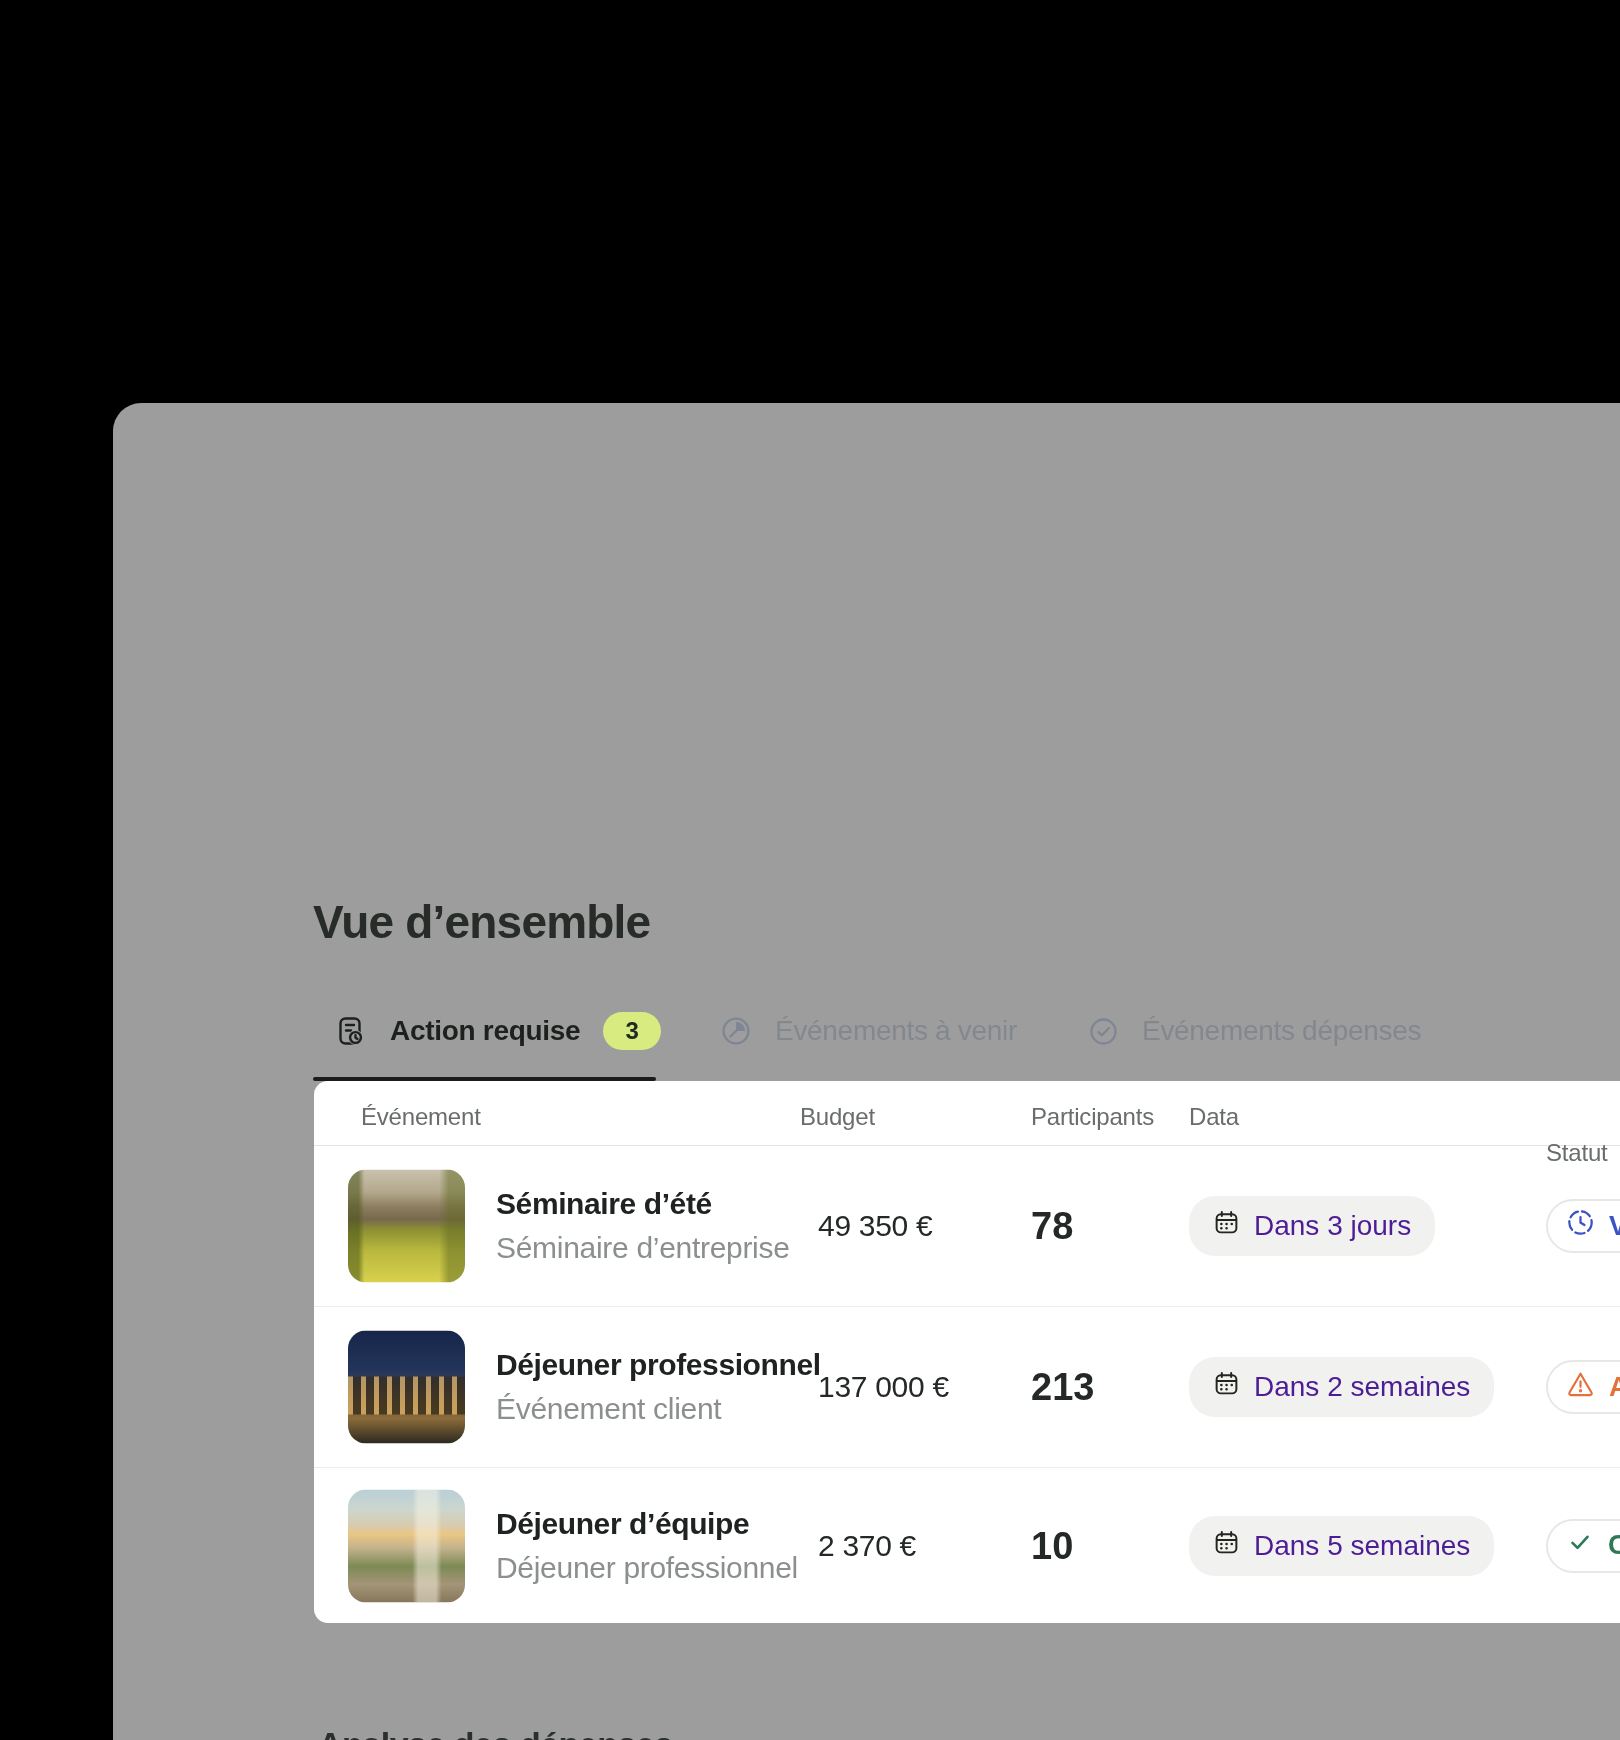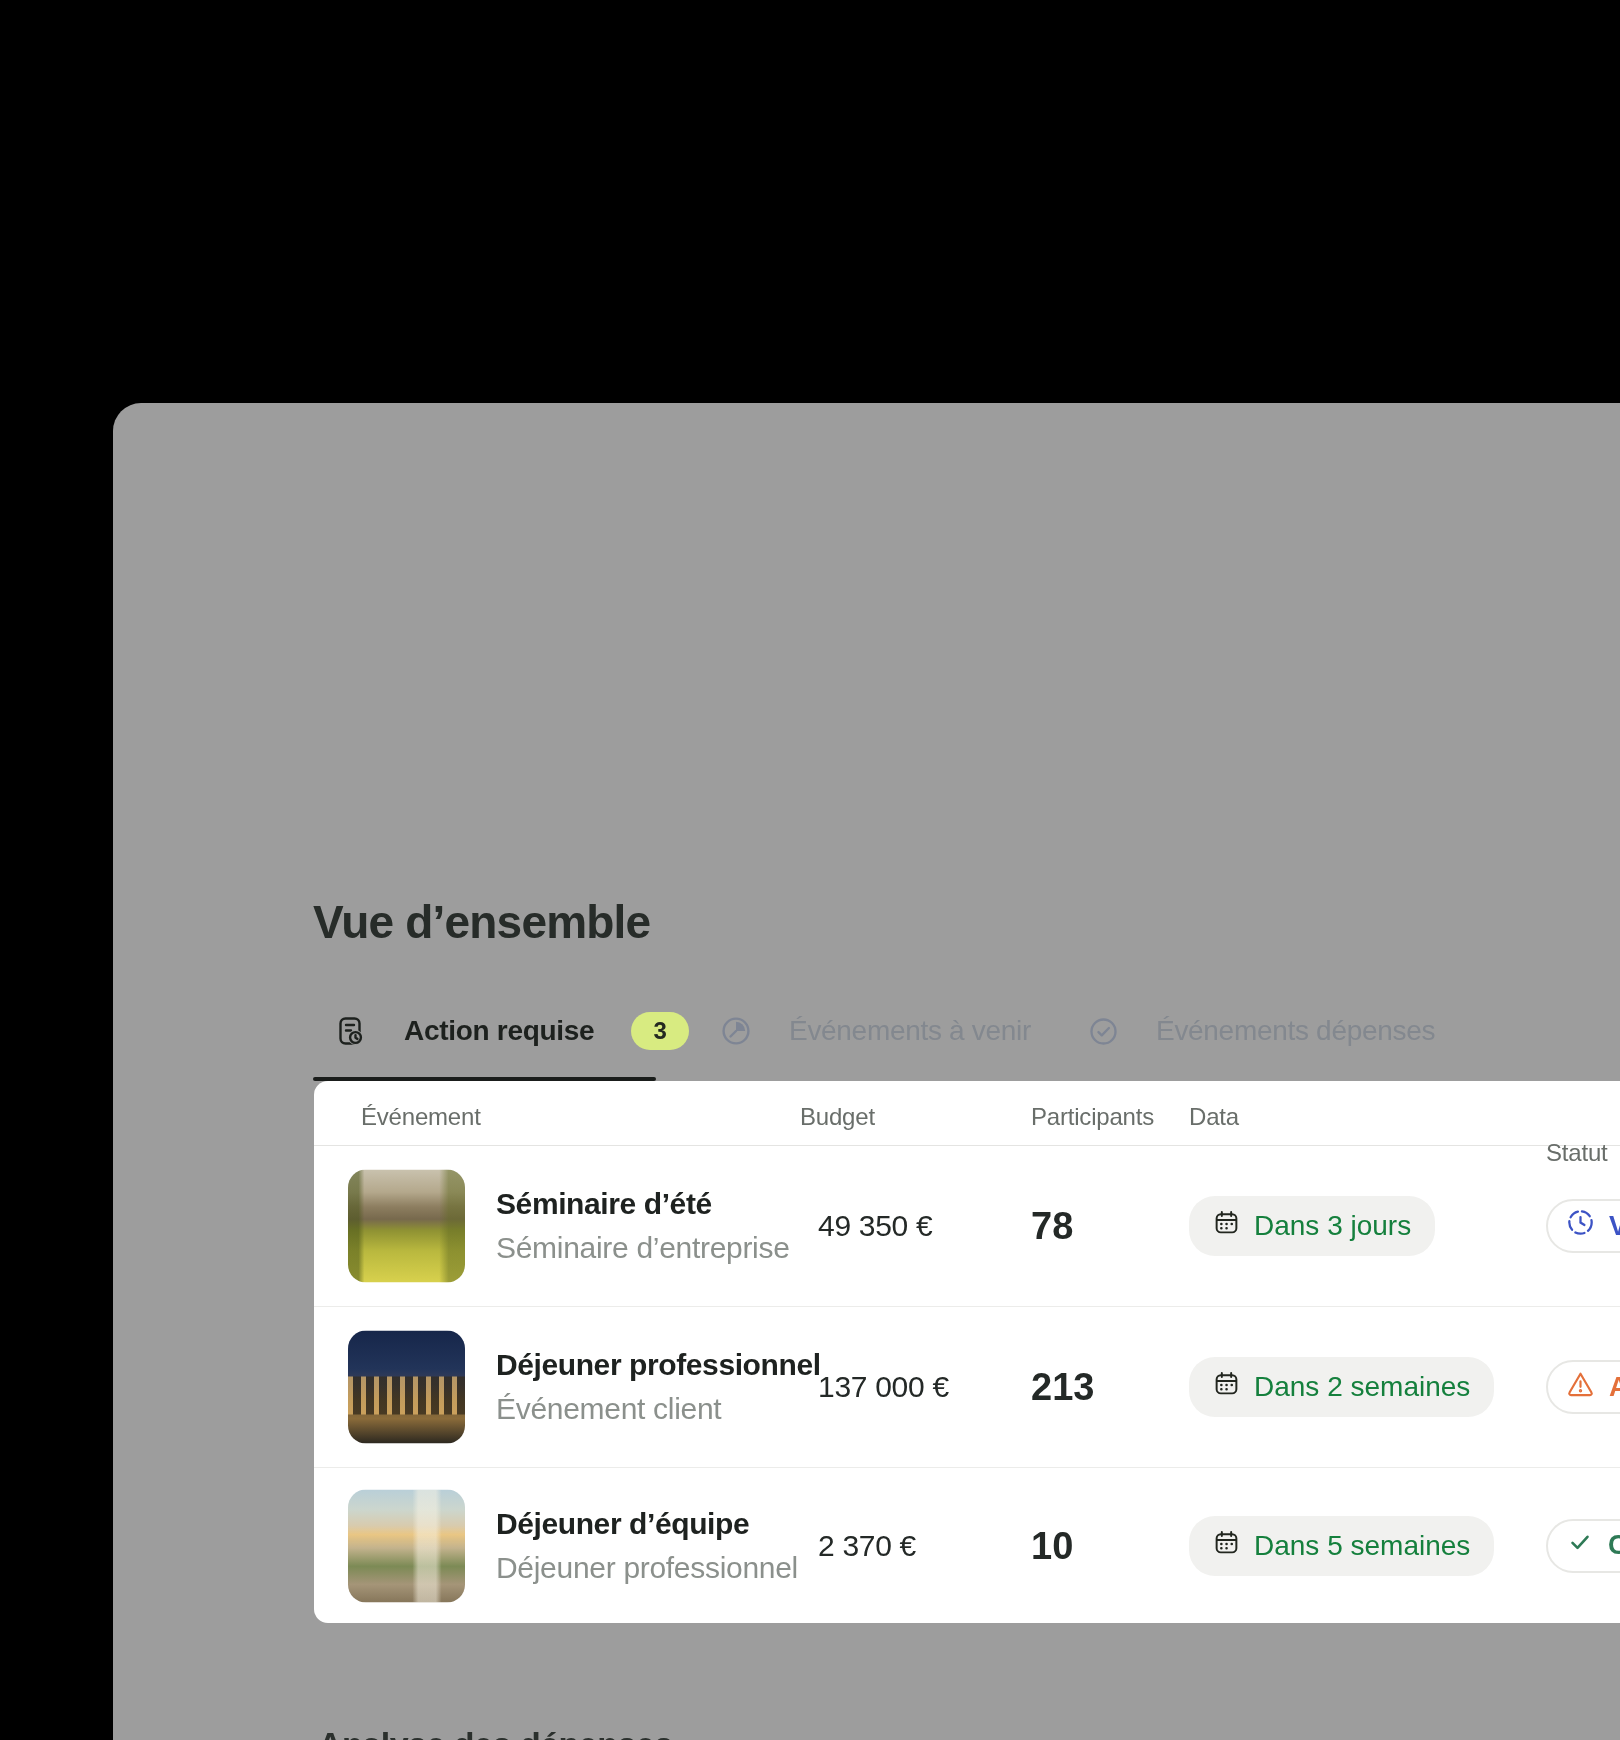--- a/index.html
+++ b/index.html
@@ -8,21 +8,21 @@
   .stage{position:absolute;inset:0;width:1620px;height:1740px;overflow:hidden;}
 
   
   .card{position:absolute;left:113px;top:403px;width:1547px;height:1377px;
     background:#9d9d9d;border-top-left-radius:28px;}
 
   .page-title{position:absolute;left:200px;top:492px;font-size:46px;font-weight:600;
     color:#272c29;letter-spacing:-0.8px;}
 
   
-  .tab{position:absolute;top:604px;height:48px;display:flex;align-items:center;gap:37px;cursor:pointer;justify-content:space-between;}
+  .tab{position:absolute;top:604px;height:48px;display:flex;align-items:center;gap:23px;cursor:pointer;justify-content:space-between;}
   .tab-1{left:220px;} .tab-2{left:607px;} .tab-3{left:975px;}
   .tab .tab-label{font-size:28px;letter-spacing:-0.3px;white-space:nowrap;}
   .tab-1 .tab-label{color:#1d211e;font-weight:600;}
   .tab-2 .tab-label,.tab-3 .tab-label{color:#83888f;font-weight:500;}
   .tab-badge{min-width:58px;height:38px;border-radius:19px;background:#d8eb81;color:#242a20;
     display:flex;align-items:center;justify-content:center;font-size:24px;font-weight:600;margin-left:0;}
   .tab-underline{position:absolute;left:200px;top:674px;width:343px;height:4px;background:#1a1d1b;border-radius:2px;}
   .tab svg{display:block;}
 
   
@@ -48,21 +48,21 @@
     linear-gradient(180deg,#b9cfd8 0%,#ccd6cd 18%,#d8cbae 32%,rgba(232,195,125,.95) 40%,#c2b28c 52%,#7c8a55 68%,#a59578 84%,#86765a 100%);}
   .row-text{position:absolute;left:182px;top:50%;transform:translateY(-50%);}
   .row-title{font-size:30px;font-weight:600;color:#1e2220;letter-spacing:-0.4px;margin-bottom:10px;white-space:nowrap;}
   .row-sub{font-size:30px;color:#8b908c;letter-spacing:-0.3px;white-space:nowrap;}
   .cell-budget{position:absolute;left:504px;top:50%;transform:translateY(-50%);
     font-size:30px;color:#242927;letter-spacing:-0.3px;white-space:nowrap;}
   .cell-participants{position:absolute;left:717px;top:50%;transform:translateY(-50%);
     font-size:38px;color:#242927;font-weight:bold;}
   .date-pill{position:absolute;left:875px;top:50%;transform:translateY(-50%);height:60px;
     border-radius:26px;background:#f1f1ef;display:flex;align-items:center;gap:14px;
-    padding:4px 24px;font-size:28px;color:#15803d;white-space:nowrap;}
+    padding:4px 24px;font-size:28px;color:#4c1d95;white-space:nowrap;}
   .date-pill svg{flex:none;}
   .status-pill{position:absolute;left:1232px;top:50%;transform:translateY(-50%);height:54px;width:260px;
     border-radius:27px;background:#fff;border:2px solid #e7e7e4;display:flex;align-items:center;gap:14px;
     padding:0 18px;font-size:27px;font-weight:700;letter-spacing:-0.2px;white-space:nowrap;overflow:hidden;}
   .status-pending{color:#3c53c5;} .status-alert{color:#e4703a;} .status-ok{color:#2e7a56;}
   .status-pill svg{flex:none;}
 
   
   .section-heading{position:absolute;font-size:34px;font-weight:600;color:#2b302d;letter-spacing:-0.5px;white-space:nowrap;}
   .heading-expenses{left:205px;top:1322px;}

